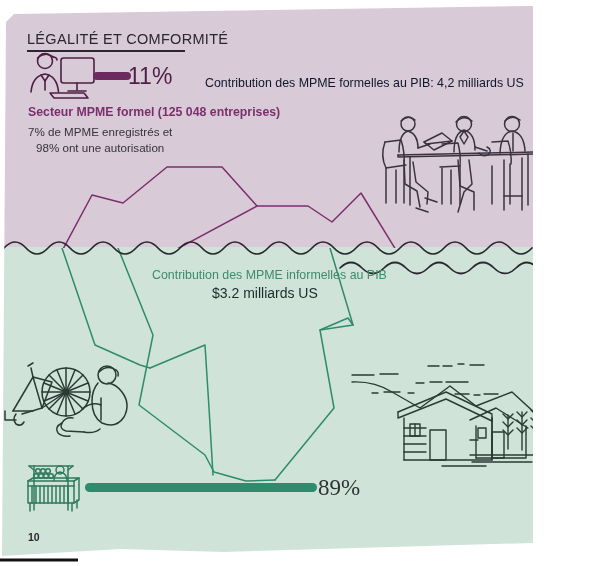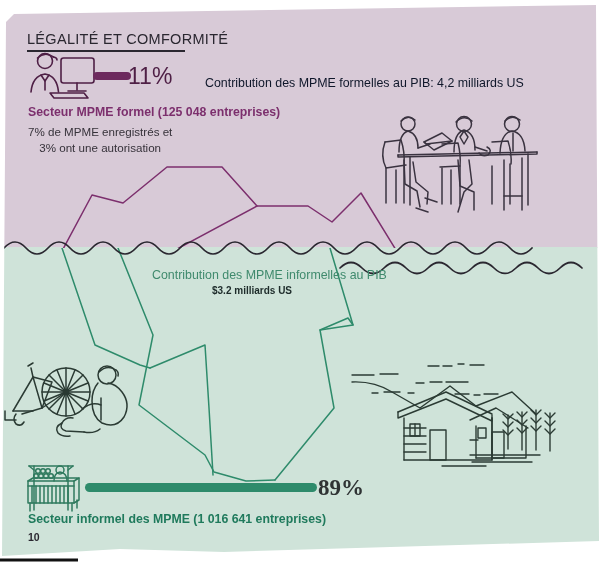--- a/index.html
+++ b/index.html
@@ -1,21 +1,21 @@
 <!DOCTYPE html>
 <html><head>
 <meta charset="utf-8">
 <title>Légalité et Comformité — Iceberg Infographic</title>
 <style>
   html,body{margin:0;padding:0;background:#ffffff;}
   body{
     width:601px;height:566px;overflow:hidden;position:relative;
     font-family:"Liberation Sans","DejaVu Sans",sans-serif;
   }
-  #page{position:absolute;left:0;top:0;width:601px;height:566px;overflow:hidden;background:#ffffff;}
+  #page{position:absolute;left:0;top:0;width:533px;height:566px;overflow:hidden;background:#ffffff;}
   #artboard{position:absolute;left:0;top:0;width:601px;height:566px;}
   svg.layer{position:absolute;left:0;top:0;width:601px;height:566px;display:block;}
   .txt{position:absolute;white-space:pre;}
 
   
   #section-title{
     left:27px;top:31px;font-size:14.5px;letter-spacing:.3px;
     color:#2a2730;font-weight:400;
   }
   #section-title-rule{
@@ -35,24 +35,24 @@
   }
   #formal-note{
     left:28px;top:124px;font-size:11.6px;color:#36323a;line-height:15.5px;text-align:center;
   }
 
   
   #informal-gdp{
     left:152px;top:268px;font-size:12.4px;color:#3f8a6d;
   }
   #informal-gdp-value{
-    left:212px;top:285px;font-size:10px;color:#1d2b2a;font-weight:bold;
+    left:212px;top:285px;font-size:14px;color:#1d2b2a;font-weight:normal;
   }
   #informal-pct{
-    left:318px;top:475px;font-size:23px;color:#2f3334;font-weight:700;
+    left:318px;top:475px;font-size:23px;color:#2f3334;font-weight:400;
     font-family:"Liberation Serif","DejaVu Serif",serif;
   }
   #informal-sector{
     left:28px;top:512px;font-size:12.3px;color:#1f7a5c;font-weight:bold;
   }
 
   #page-number{
     left:28px;top:531px;font-size:10.5px;color:#2a2730;font-weight:bold;
   }
 </style>
@@ -307,29 +307,28 @@
 
     <div class="txt" id="section-title">LÉGALITÉ ET COMFORMITÉ</div>
     <div id="section-title-rule"></div>
 
     <div class="txt" id="formal-pct">11%</div>
 
     <div class="txt" id="formal-gdp">Contribution des MPME formelles au PIB: 4,2 milliards US</div>
 
     <div class="txt" id="formal-sector">Secteur MPME formel (125 048 entreprises)</div>
 
-    <div class="txt" id="formal-note"><span>7% de MPME enregistrés et</span><br><span>3% ont une autorisation</span></div>
+    <div class="txt" id="formal-note"><span>7% de MPME enregistrés et</span><br><span>98% ont une autorisation</span></div>
 
     <div class="txt" id="informal-gdp">Contribution des MPME informelles au PIB</div>
 
     <div class="txt" id="informal-gdp-value">$3.2 milliards US</div>
 
     <div class="txt" id="informal-pct">89%</div>
 
-    <div class="txt" id="informal-sector">Secteur informel des MPME (1 016 641 entreprises)</div>
 
     <div class="txt" id="page-number">10</div>
 
     <svg class="layer" viewBox="0 0 601 566">
       <path d="M0,560 L78,560" stroke="#111111" stroke-width="3" fill="none"></path>
     </svg>
 
   </div>
 </div>
 

